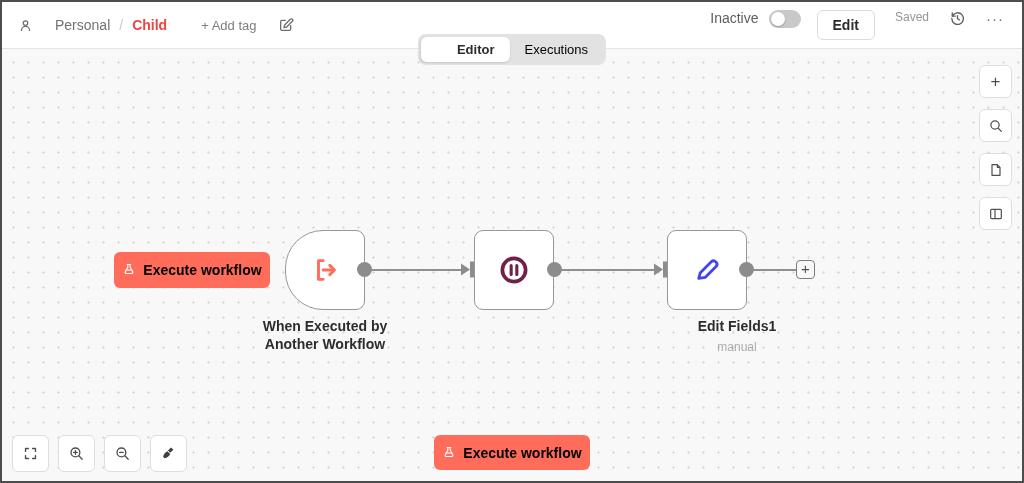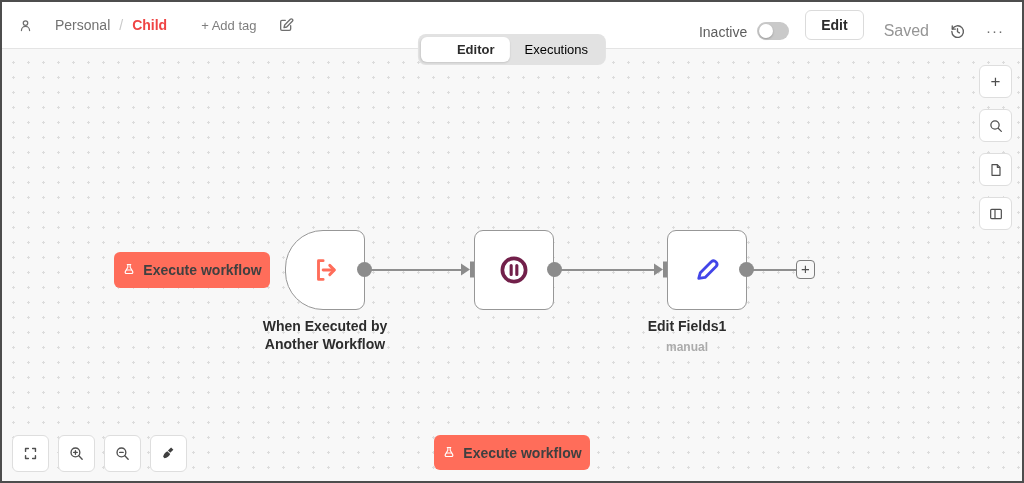--- a/index.html
+++ b/index.html
@@ -9,35 +9,35 @@
     position:relative; width:1024px; height:483px; background:#f8f8f8;
     border:2px solid #4d4d4d; overflow:hidden;
   }
   
   .header{
     position:absolute; top:0; left:0; right:0; height:47px; background:#ffffff;
     border-bottom:1px solid #e4e4e4; display:flex; align-items:center;
     justify-content:space-between; padding:0 16px; z-index:4;
   }
   .h-left{ display:flex; align-items:center; }
-  .h-right{ display:flex; align-items:flex-end; }
+  .h-right{ display:flex; align-items:flex-start; }
   .crumb-proj{ color:#727272; font-size:14px; margin-left:22px; cursor:pointer;}
   .crumb-sep{ color:#c9c9c9; font-size:14px; margin:0 9px; }
   .crumb-wf{ color:#ef4444; font-size:14px; font-weight:600; }
   .add-tag{ color:#7e7e7e; font-size:13px; margin-left:34px; cursor:pointer; }
   .edit-ic{ margin-left:22px; cursor:pointer; display:flex; }
   .inactive-lbl{ color:#5d5d5d; font-size:14px; }
   .toggle{ width:32px; height:18px; background:#c9c9c9; border-radius:10px;
     position:relative; margin-left:10px; cursor:pointer; }
   .toggle .knob{ position:absolute; left:2px; top:2px; width:14px; height:14px;
     background:#fff; border-radius:50%; box-shadow:0 1px 2px rgba(0,0,0,.25); }
   .share-btn{ margin-left:16px; background:#fff; border:1px solid #dbdbdb;
     border-radius:6px; padding:6px 15px; font-size:14px; font-weight:600;
     color:#2c2c2c; cursor:pointer; font-family:inherit; }
-  .saved-lbl{ color:#959595; font-size:16px; margin-left:20px; }
+  .saved-lbl{ color:#959595; font-size:12px; margin-left:20px; }
   .hist-ic{ margin-left:20px; cursor:pointer; display:flex; }
   .ellipsis{ margin-left:18px; color:#6f6f6f; font-size:15px; letter-spacing:1px;
     cursor:pointer; line-height:10px; padding:4px 2px; }
   
   .tabbar{
     position:absolute; top:32px; left:50%; transform:translateX(-50%);
     background:#e2e2e2; border-radius:8px; padding:3px; display:flex;
     align-items:center; z-index:6;
   }
   .tab{ font-size:13px; color:#000000; padding:5px 15px; border-radius:6px;
@@ -46,42 +46,42 @@
     box-shadow:0 1px 2px rgba(0,0,0,.12);padding-left:36px; }
   
   .canvas{
     position:absolute; top:47px; left:0; right:0; bottom:0;
     background-color:#f8f8f8;
     background-image:radial-gradient(circle, #dcdcdc 1px, transparent 1.3px);
     background-size:15px 15px; background-position:4px 6px;
   }
   .exec-btn{
     position:absolute; display:flex; align-items:center; justify-content:center;
-    gap:7px; background:#ff6d5a; color:#404040; border:none; border-radius:6px;
+    gap:7px; background:#ff6d5a; color:#000000; border:none; border-radius:6px;
     font-size:14px; font-weight:600; font-family:inherit; cursor:pointer;
   }
   .exec-top{ left:112px; top:203px; width:156px; height:36px; }
   .exec-bottom{ left:50%; transform:translateX(-50%); bottom:11px;
     width:156px; height:35px; }
   .node{
     position:absolute; width:80px; height:80px; background:#ffffff;
     border:1px solid #979797; border-radius:9px; display:flex;
     align-items:center; justify-content:center; cursor:pointer; top:181px;
   }
   .node.trigger{ border-radius:38px 9px 9px 38px; left:283px; }
   .node.wait{ left:472px; }
   .node.edit{ left:665px; }
   .node-label{
     position:absolute; width:200px; text-align:center; top:268px;
     font-size:14px; font-weight:600; color:#2c2c2c; line-height:18px;
   }
   .lbl-trigger{ left:223px; }
   .lbl-wait{ left:412px; }
-  .lbl-edit{ left:585px; }
-  .node-sub{ font-size:12px; font-weight:700; color:#ababab; margin-top:3px; }
+  .lbl-edit{ left:635px; }
+  .node-sub{ font-size:12px; font-weight:400; color:#ababab; margin-top:3px; }
   .conn-line{ position:absolute; top:220px; height:2px; background:#8f8f8f; }
   .line1{ left:363px; width:99px; }
   .line2{ left:553px; width:102px; }
   .line3{ left:745px; width:50px; }
   .out-dot{ position:absolute; top:213px; width:15px; height:15px;
     background:#8c8c8c; border-radius:50%; cursor:pointer; }
   .dot1{ left:355px; } .dot2{ left:545px; } .dot3{ left:737px; }
   .in-conn{ position:absolute; top:212px; display:flex; }
   .in1{ left:459px; } .in2{ left:652px; }
   .plus-node{

